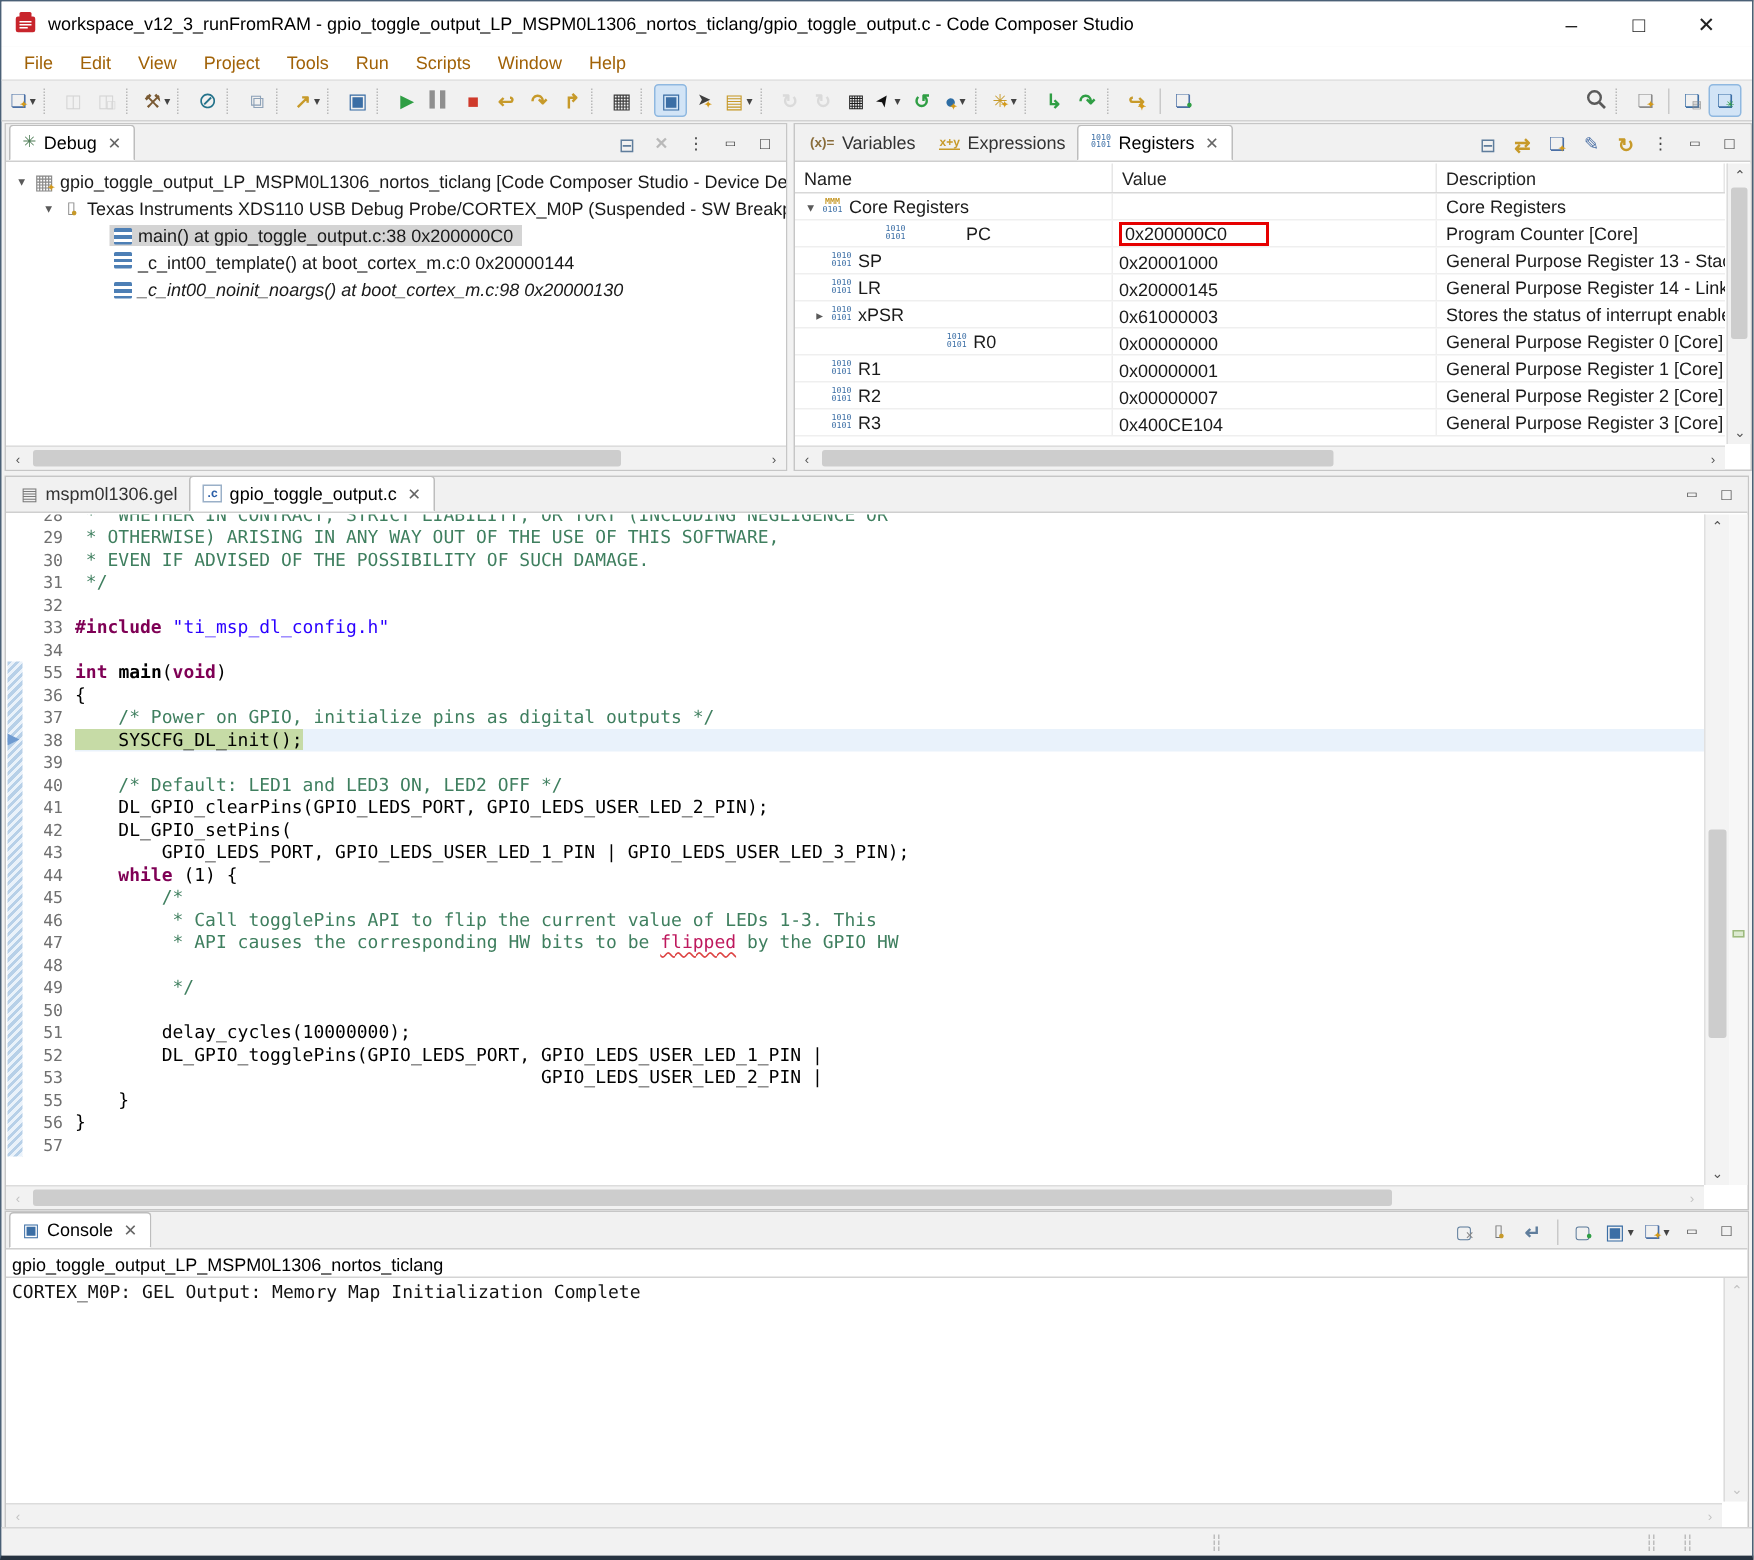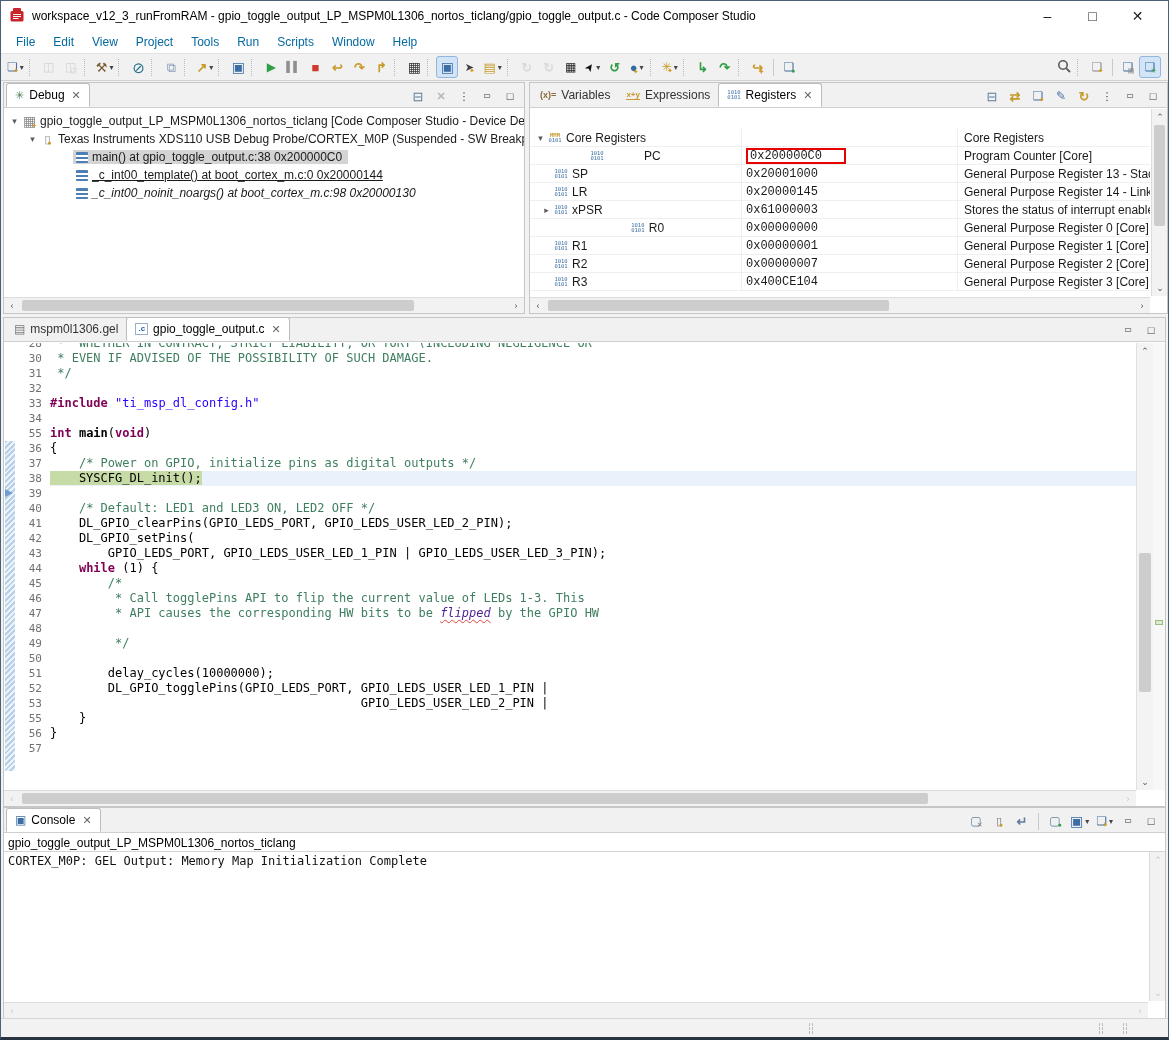--- a/index.html
+++ b/index.html
@@ -12,21 +12,21 @@
     --exec_line_bg:#c6dba6; --exec_rest_bg:#e9f2fb; --pc_box:#e60000;
     --sel_bg:#d4d4d4; --tool_active:#d2e4f6;
   }
   
   .titlebar{height:30px;background:#fff;display:flex;align-items:center;padding:0 8px;}
   .titlebar .ttl{margin-left:7px;flex:1;white-space:nowrap;overflow:hidden;font-size:12px;color:#000;}
   .winbtns{display:flex;align-items:center;}
   .winbtn{width:45px;height:28px;display:flex;align-items:center;justify-content:center;font-size:14px;color:#222;}
   
   .menubar{height:22px;background:#fff;display:flex;align-items:center;padding-left:6px;}
-  .menu-item{padding:2px 9px;color:#0369a1;}
+  .menu-item{padding:2px 9px;color:#a16207;}
   
   .toolbar{height:28px;background:#f1f1f1;border-top:1px solid #e2e2e2;border-bottom:1px solid #d2d2d2;
     display:flex;align-items:center;padding:0 3px;}
   .tb-spring{flex:1;}
   .tb-btn{height:22px;min-width:22px;padding:0 2px;display:flex;align-items:center;justify-content:center;
     border:1px solid transparent;border-radius:3px;position:relative;}
   .tb-btn.active{background:var(--tool_active);border-color:#8fb8e0;}
   .tb-btn.disabled{opacity:.55;}
   .tb-sep{width:6px;height:17px;border-left:1px dotted #b9b9b9;margin:0 3px 0 2px;}
   .tb-bar{width:1px;height:17px;background:#c9c9c9;margin:0 4px;}
@@ -53,38 +53,38 @@
   .sb-arrow{position:absolute;color:#555;font-size:9px;line-height:16px;text-align:center;}
   .sb-arrow.dis{color:#c3c3c3;}
   .sb-thumb{position:absolute;background:#cdcdcd;border-radius:2px;}
   
   .rhead{position:absolute;left:0;right:17px;top:26px;height:20px;display:grid;grid-template-columns:212px 216px 1fr;
     border-bottom:1px solid #d8d8d8;align-items:center;color:#222;}
   .rhead div{padding-left:6px;border-right:1px solid #e6e6e6;height:100%;display:flex;align-items:center;}
   .rbody{position:absolute;left:0;right:17px;top:46px;bottom:17px;overflow:hidden;}
   .rrow{height:18px;display:grid;grid-template-columns:212px 216px 1fr;border-bottom:1px solid #efefef;align-items:center;white-space:nowrap;}
   .rrow .c1{display:flex;align-items:center;height:100%;border-right:1px solid #efefef;overflow:hidden;}
-  .rrow .c2{padding-left:4px;border-right:1px solid #efefef;height:100%;display:flex;align-items:center;font-family:Liberation Mono, monospace;}
+  .rrow .c2{padding-left:4px;border-right:1px solid #efefef;height:100%;display:flex;align-items:flex-end;font-family:Liberation Sans, sans-serif;}
   .rrow .c3{padding-left:6px;overflow:hidden;}
   .regic{width:16px;margin-right:3px;flex:none;text-align:center;font-family:"DejaVu Sans Mono",monospace;font-size:5.5px;line-height:5px;color:#3b6ea5;}
   .regic i{display:block;font-style:normal;}
   .regic.grp i:first-child{color:#c79a2a;font-weight:bold;}
   .pcbox{display:inline-block;width:100px;border:2px solid var(--pc_box);padding:0 2px;height:16px;line-height:12px;}
   
   .editor{position:absolute;left:2px;right:2px;top:316px;height:490px;background:#fff;border:1px solid #c6c6c6;}
   .etabs{height:24px;background:#f1f1f1;display:flex;align-items:flex-end;border-bottom:1px solid #cfcfcf;padding-left:2px;}
   .ebody{position:absolute;left:0;right:29px;top:25px;bottom:16px;overflow:hidden;background:#fff;}
   .code-lines{margin-top:-7px;font-family:"DejaVu Sans Mono",monospace;font-size:12px;line-height:15px;}
   .cl{display:flex;height:15px;}
   .cl .ln{flex:none;width:46px;padding-right:8px;text-align:right;color:#707070;font-size:11px;}
   .cl .ct{flex:1;white-space:pre;color:#000;}
   .cl.exec .ct{background:var(--exec_rest_bg);}
   .exec-green{background:var(--exec_line_bg);}
   .c{color:#3F7F5F;} .k{color:#7F0055;font-weight:bold;} .s{color:#2A00FF;} .b{font-weight:bold;}
-  .w{color:#4c1d95;text-decoration:underline wavy #d44 1px;text-underline-offset:2px;font-style:italic;}
+  .w{color:#be185d;text-decoration:underline wavy #d44 1px;text-underline-offset:2px;}
   .hatch{position:absolute;left:1px;width:10px;background:repeating-linear-gradient(135deg,#b7d0e8 0 2px,#eaf2fa 2px 4px);}
   .ip-arrow{position:absolute;left:1px;width:0;height:0;border-top:4px solid transparent;border-bottom:4px solid transparent;border-left:8px solid #6f9bd1;}
   .e-vscroll{position:absolute;right:12px;top:25px;bottom:16px;width:17px;background:#f3f3f3;border-left:1px solid #e0e0e0;}
   .e-ruler{position:absolute;right:0;top:25px;bottom:16px;width:12px;background:#f7f7f7;}
   .ov-mark{position:absolute;left:2px;width:8px;height:5px;border:1px solid #9dba7f;background:#dcead0;}
   
   .console{position:absolute;left:2px;right:2px;top:806px;height:212px;background:#fff;border:1px solid #c6c6c6;}
   .c-target{position:absolute;left:0;right:0;top:26px;height:18px;border-bottom:1px solid #d4d4d4;padding:2px 4px;color:#000;white-space:nowrap;}
   .c-out{position:absolute;left:0;right:17px;top:44px;bottom:17px;font-family:"DejaVu Sans Mono",monospace;font-size:12px;padding:2px 4px;color:#111;white-space:pre;}
   
@@ -306,21 +306,21 @@
           <span class="chev"></span>
           <span class="tsel" style="display: inline-flex; align-items: center;">
             <span class="tico">
               <span class="frame-ic"></span>
             </span>
             <span style="padding-left: 2px;">main() at gpio_toggle_output.c:38 0x200000C0</span>
           </span>
         </div>
         <div class="trow" style="padding-left: 56px;">
           <span class="chev"></span>
-          <span style="display: inline-flex; align-items: center; text-decoration: underline;">
+          <span style="display: inline-flex; align-items: flex-start;">
             <span class="tico">
               <span class="frame-ic"></span>
             </span>
             <span style="padding-left: 2px;">_c_int00_template() at boot_cortex_m.c:0 0x20000144</span>
           </span>
         </div>
         <div class="trow" style="padding-left: 56px;">
           <span class="chev"></span>
           <span style="display: inline-flex; align-items: center;">
             <span class="tico">
@@ -377,20 +377,25 @@
             <span class="glyph" style="color: rgb(68, 68, 68); font-size: 11px;">⋮</span>
           </span>
           <span class="tb-btn">
             <span class="glyph" style="color: rgb(51, 51, 51); font-size: 8px;">▭</span>
           </span>
           <span class="tb-btn">
             <span class="glyph" style="color: rgb(51, 51, 51); font-size: 11px;">□</span>
           </span>
         </div>
       </div>
+    <div class="rhead" id="reg-head">
+        <div>Name</div>
+        <div>Value</div>
+        <div>Description</div>
+      </div>
     <div class="rbody" id="reg-body">
         <div class="rrow">
           <span class="c1" style="padding-left: 4px;">
             <span class="chev">▾</span>
             <span class="regic grp">
               <i>MMM</i>
               <i>0101</i>
             </span>
             <span>Core Registers</span>
           </span>
@@ -528,20 +533,24 @@
           </span>
         </div>
       </div>
     <div class="ebody">
       <div class="hatch" id="hatch" style="top: 98px; height: 330px;"></div>
       <div class="ip-arrow" id="ip-arrow" style="top: 146px;"></div>
       <div class="code-lines" id="code-lines">
           <div class="cl">
             <span class="ln">28</span>
             <span class="ct"><span class="c"> *  WHETHER IN CONTRACT, STRICT LIABILITY, OR TORT (INCLUDING NEGLIGENCE OR</span></span>
+          </div>
+          <div class="cl">
+            <span class="ln">29</span>
+            <span class="ct"><span class="c"> * OTHERWISE) ARISING IN ANY WAY OUT OF THE USE OF THIS SOFTWARE,</span></span>
           </div>
           <div class="cl">
             <span class="ln">30</span>
             <span class="ct"><span class="c"> * EVEN IF ADVISED OF THE POSSIBILITY OF SUCH DAMAGE.</span></span>
           </div>
           <div class="cl">
             <span class="ln">31</span>
             <span class="ct"><span class="c"> */</span></span>
           </div>
           <div class="cl">

